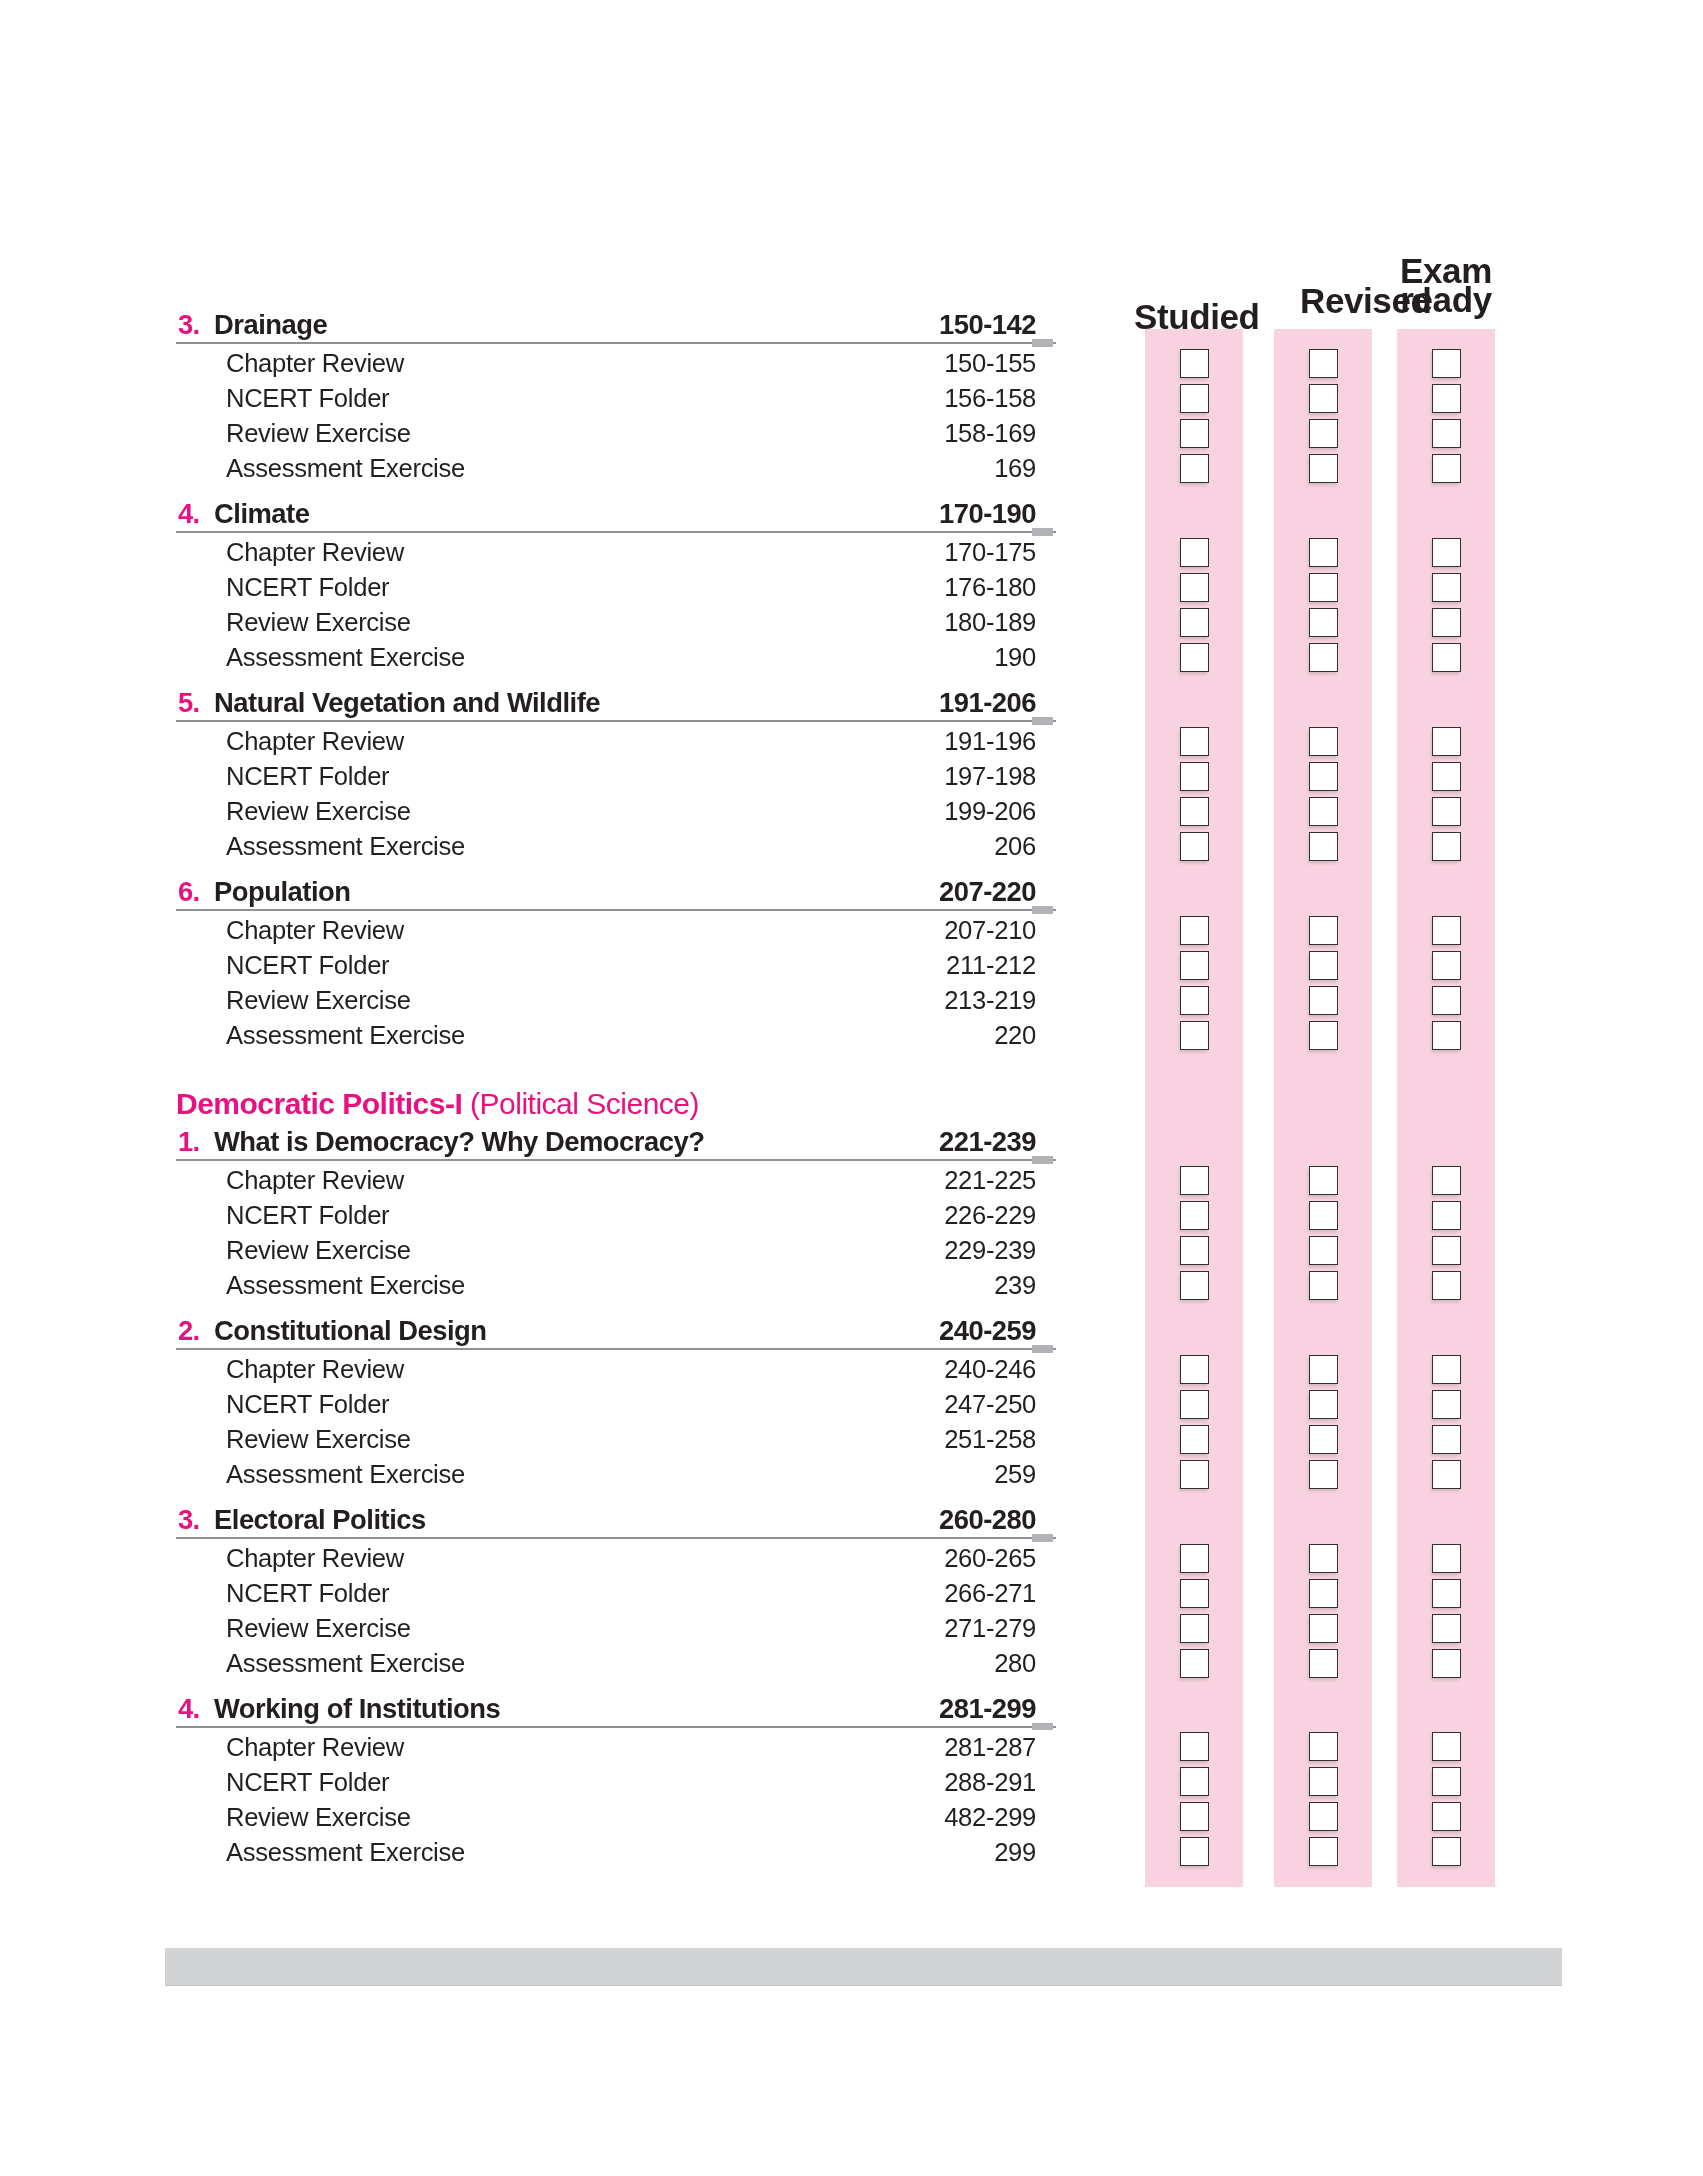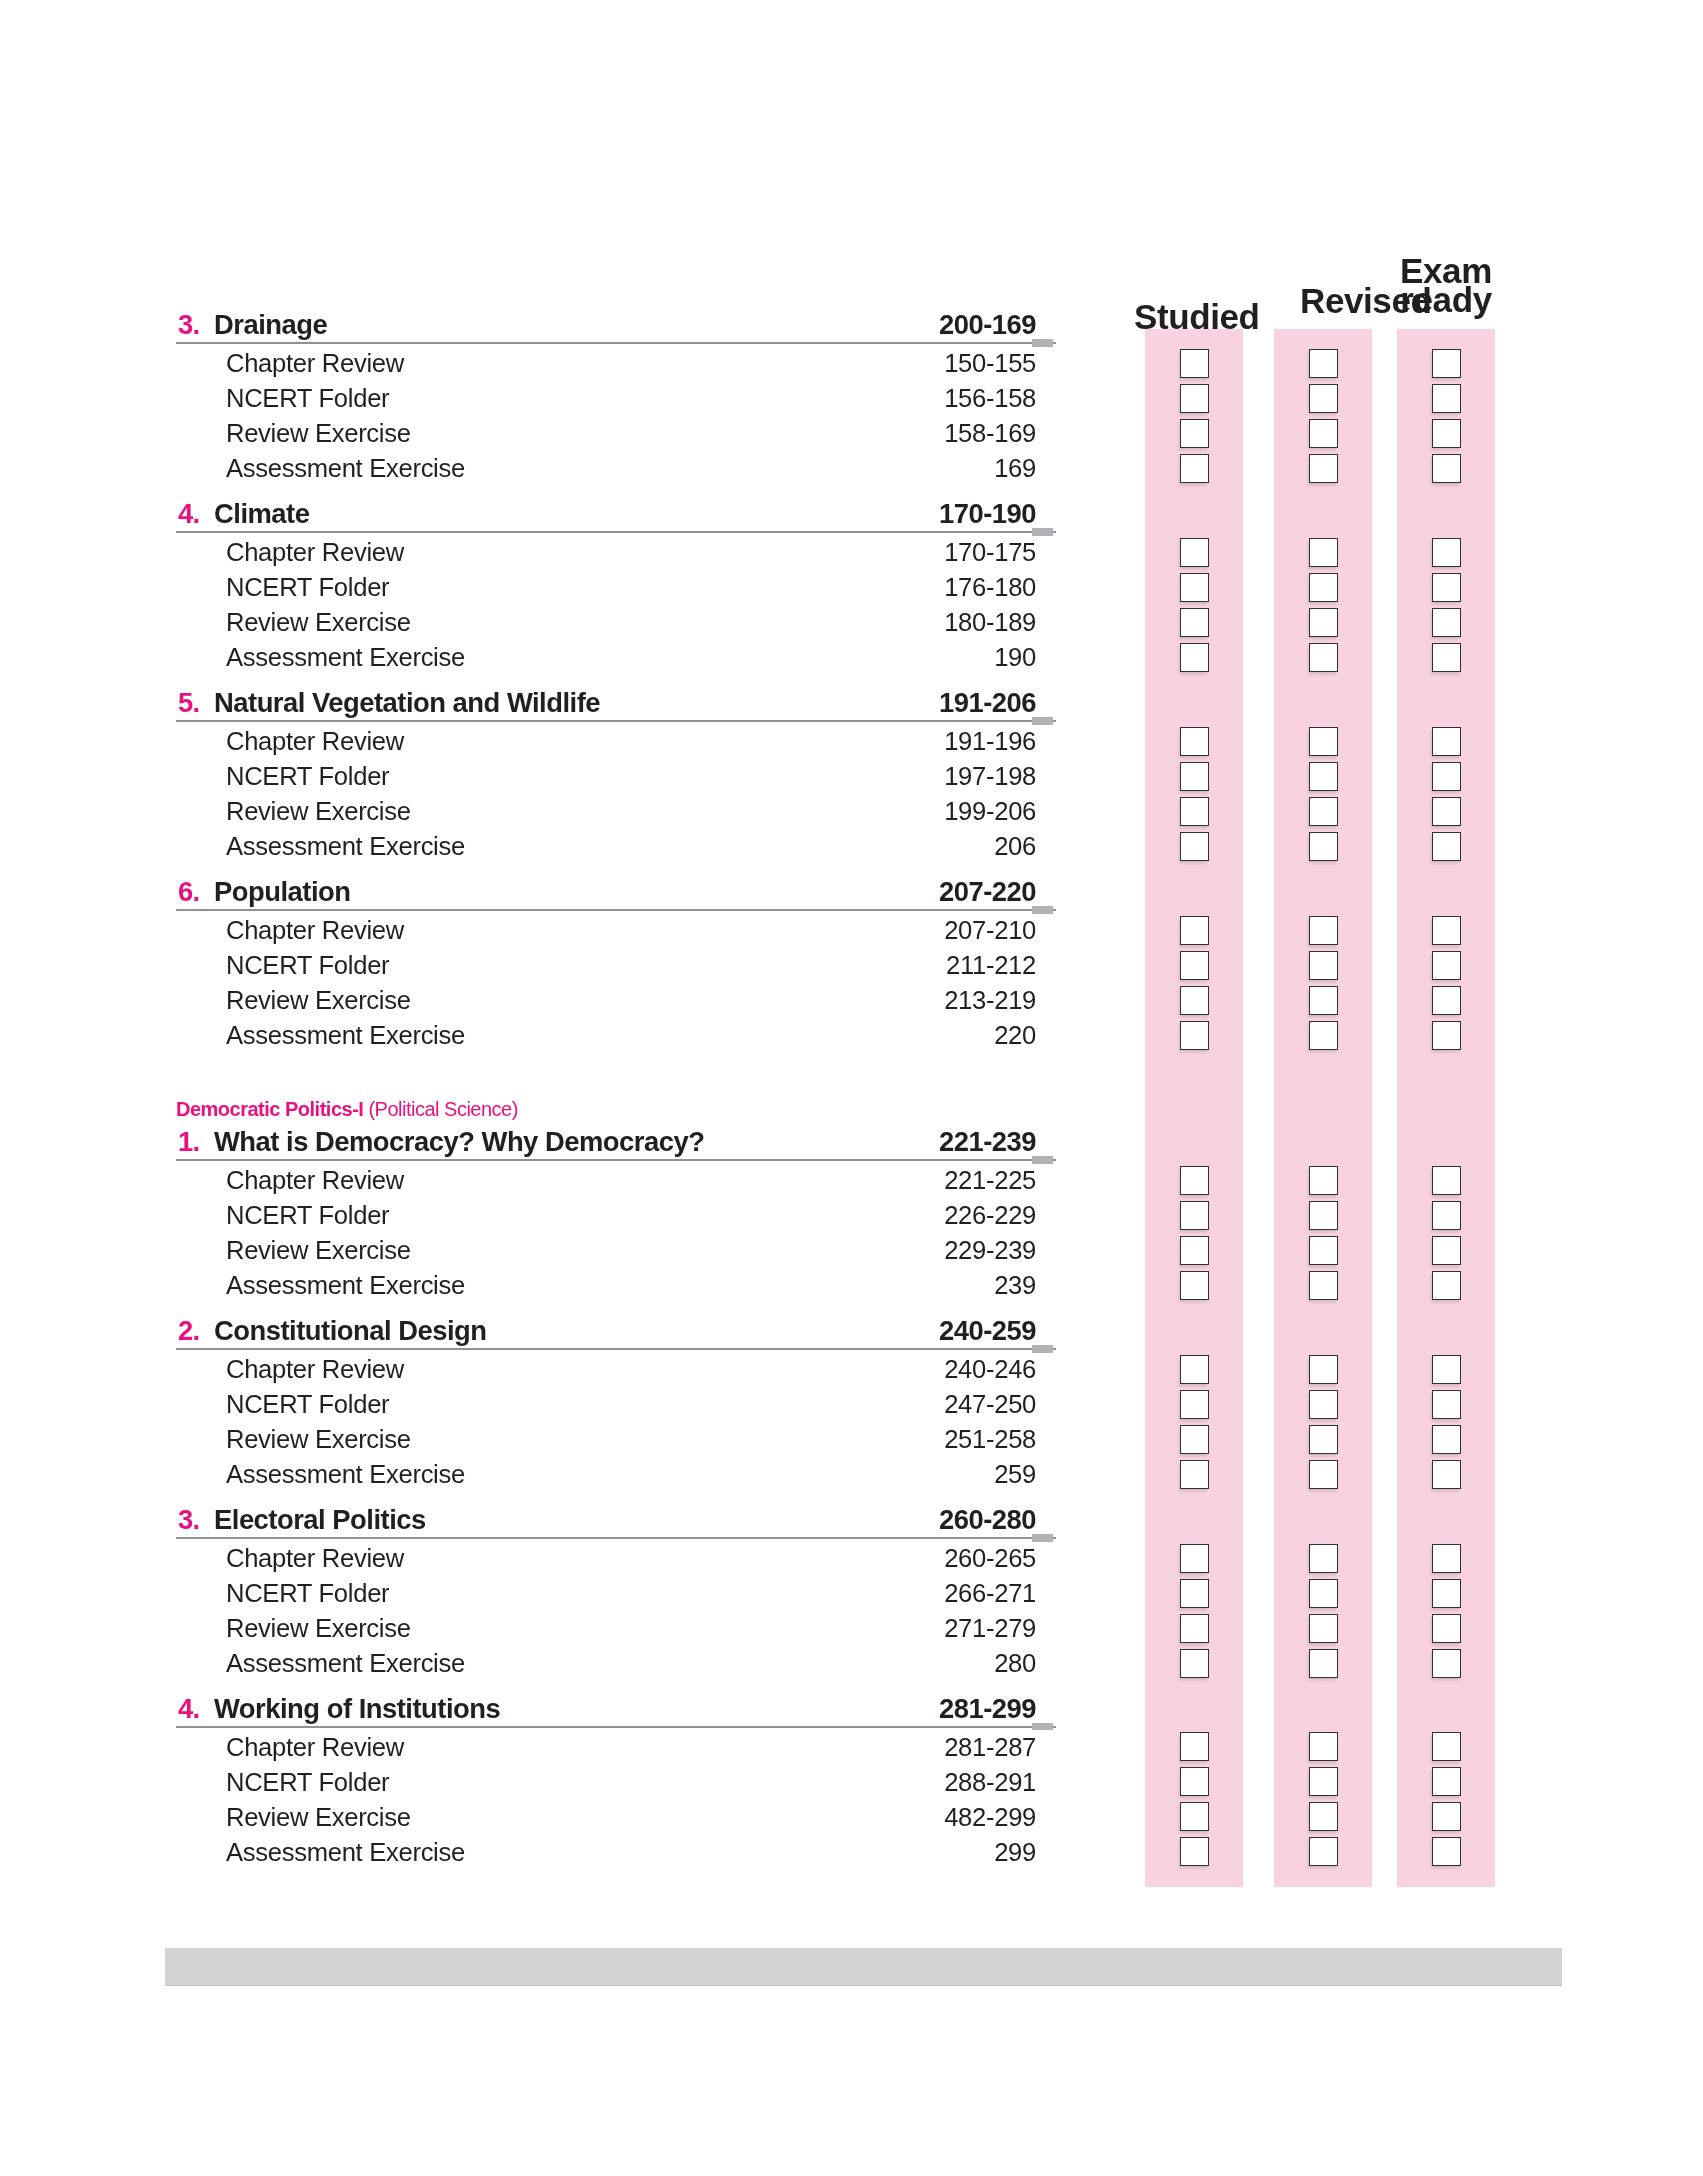--- a/index.html
+++ b/index.html
@@ -36,21 +36,21 @@
   .cb{
     position:absolute;top:2.8px;width:29px;height:29px;background:#ffffff;
     border:1.9px solid #332e30;box-sizing:border-box;
     box-shadow:-0.9px 2.8px 2.8px rgba(110,110,110,0.28);
   }
   .cb-1{left:1004px;}
   .cb-2{left:1133px;}
   .cb-3{left:1256px;}
   
   .section-heading{position:relative;height:61px;}
-  .sh-inner{position:absolute;left:0;bottom:5.7px;font-size:20px;letter-spacing:-0.5px;color:#e8117f;white-space:nowrap;}
+  .sh-inner{position:absolute;left:0;bottom:5.7px;font-size:30px;letter-spacing:-0.5px;color:#e8117f;white-space:nowrap;}
   .sh-bold{font-weight:bold;}
   .sh-normal{font-weight:normal;}
   
   .footer-bar{
     position:absolute;left:165px;top:1948px;width:1397px;height:37px;
     background:#d1d3d4;border-bottom:1.9px solid #c0c2c4;
   }
 </style>
 </head>
 <body>
@@ -63,21 +63,21 @@
 
   <div class="strip strip-1"></div>
   <div class="strip strip-2"></div>
   <div class="strip strip-3"></div>
 
   <div class="toc" id="toc">
       <div class="chapter">
     <div class="ch-head">
       <span class="ch-num">3.</span>
       <span class="ch-title">Drainage</span>
-      <span class="ch-pages">200-169</span>
+      <span class="ch-pages">150-142</span>
       <span class="ch-rule"></span>
       <span class="ch-dash"></span>
     </div>
     <div class="ch-rows">
           <div class="sub-row">
     <span class="sub-label">Chapter Review</span>
     <span class="sub-pages">150-155</span>
     <span class="cb cb-1"></span>
     <span class="cb cb-2"></span>
     <span class="cb cb-3"></span>

